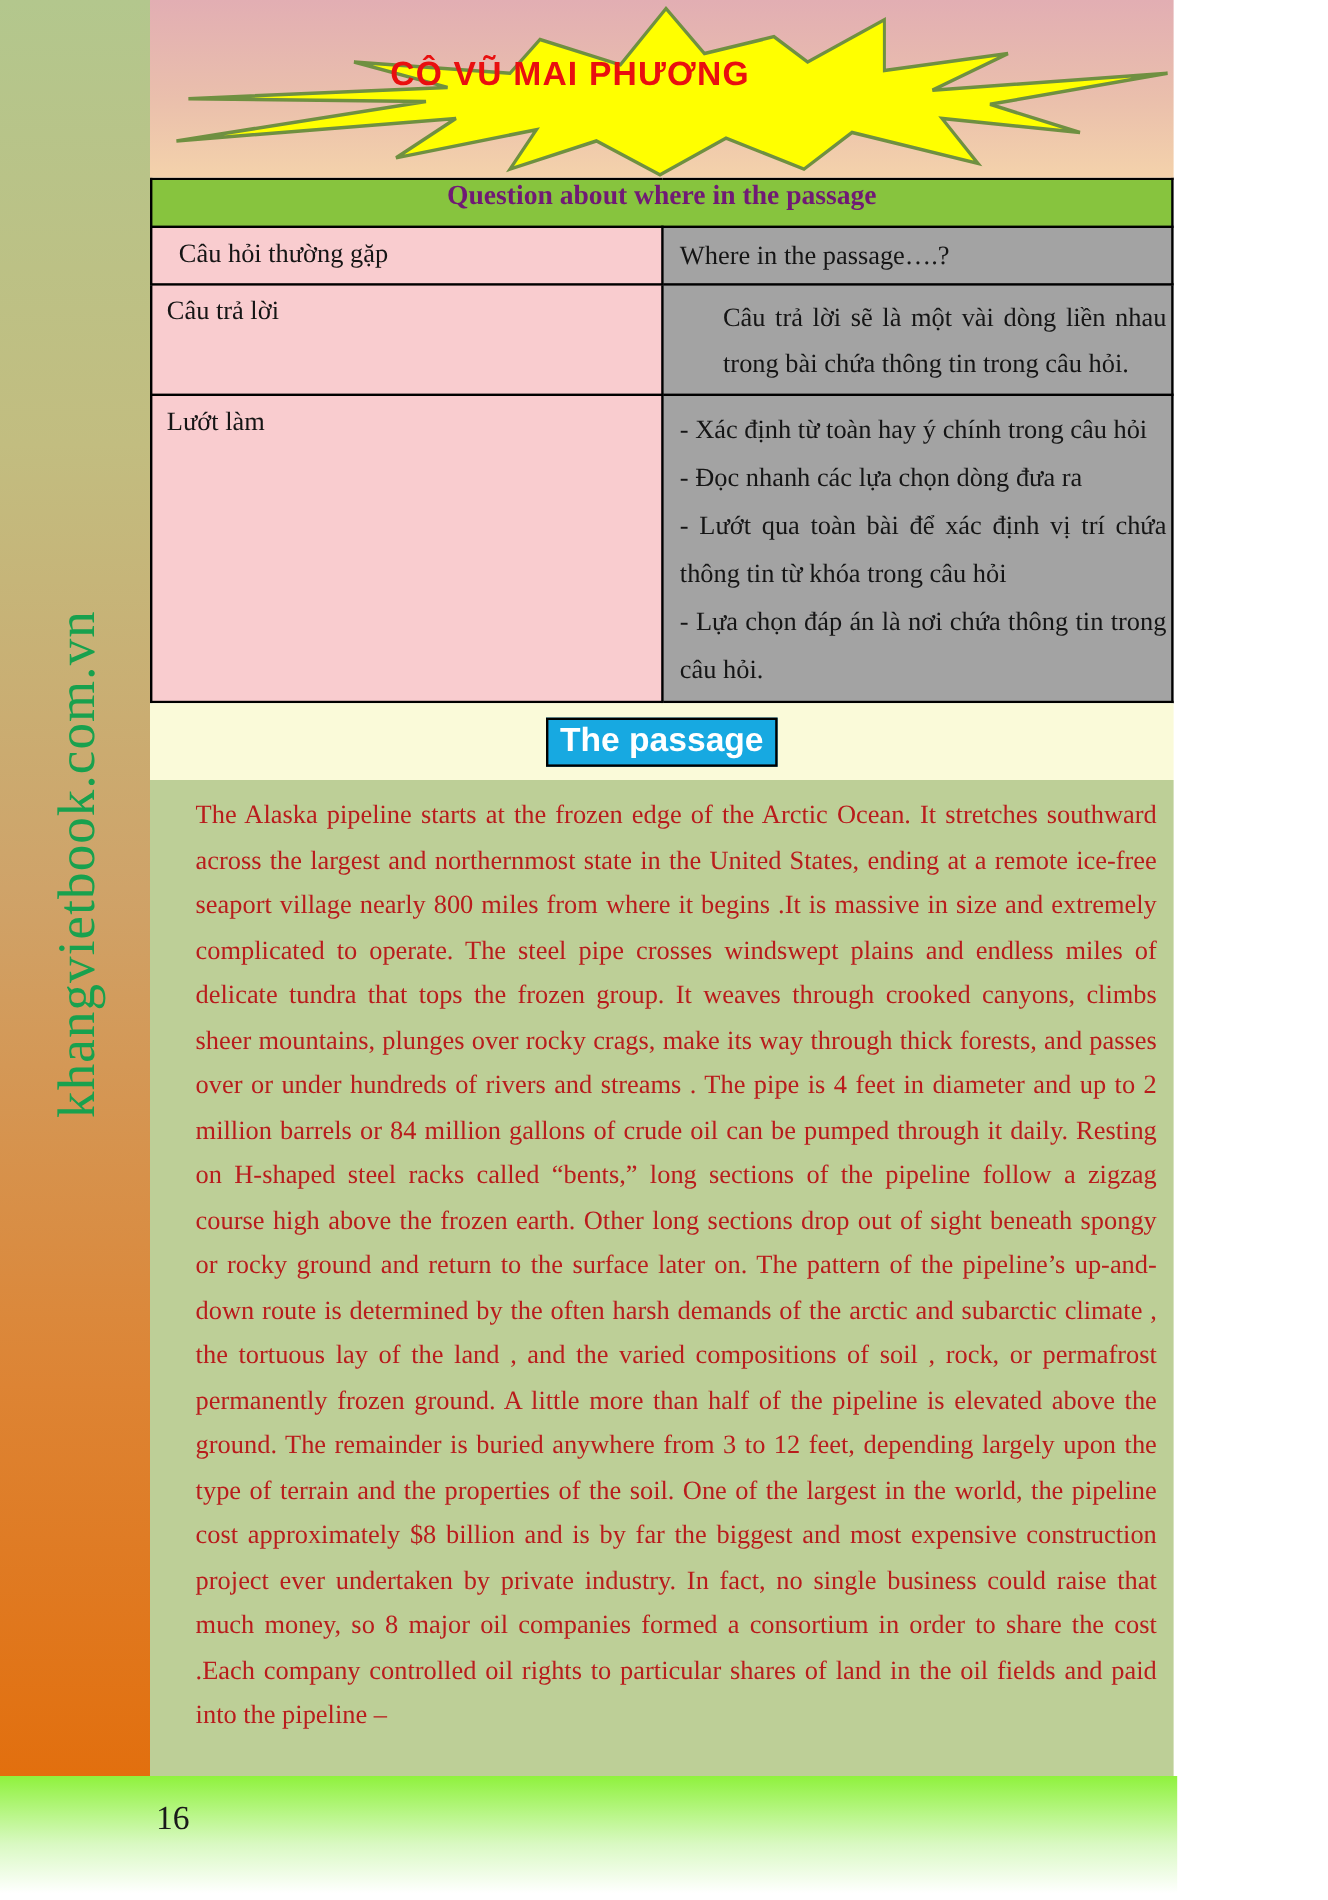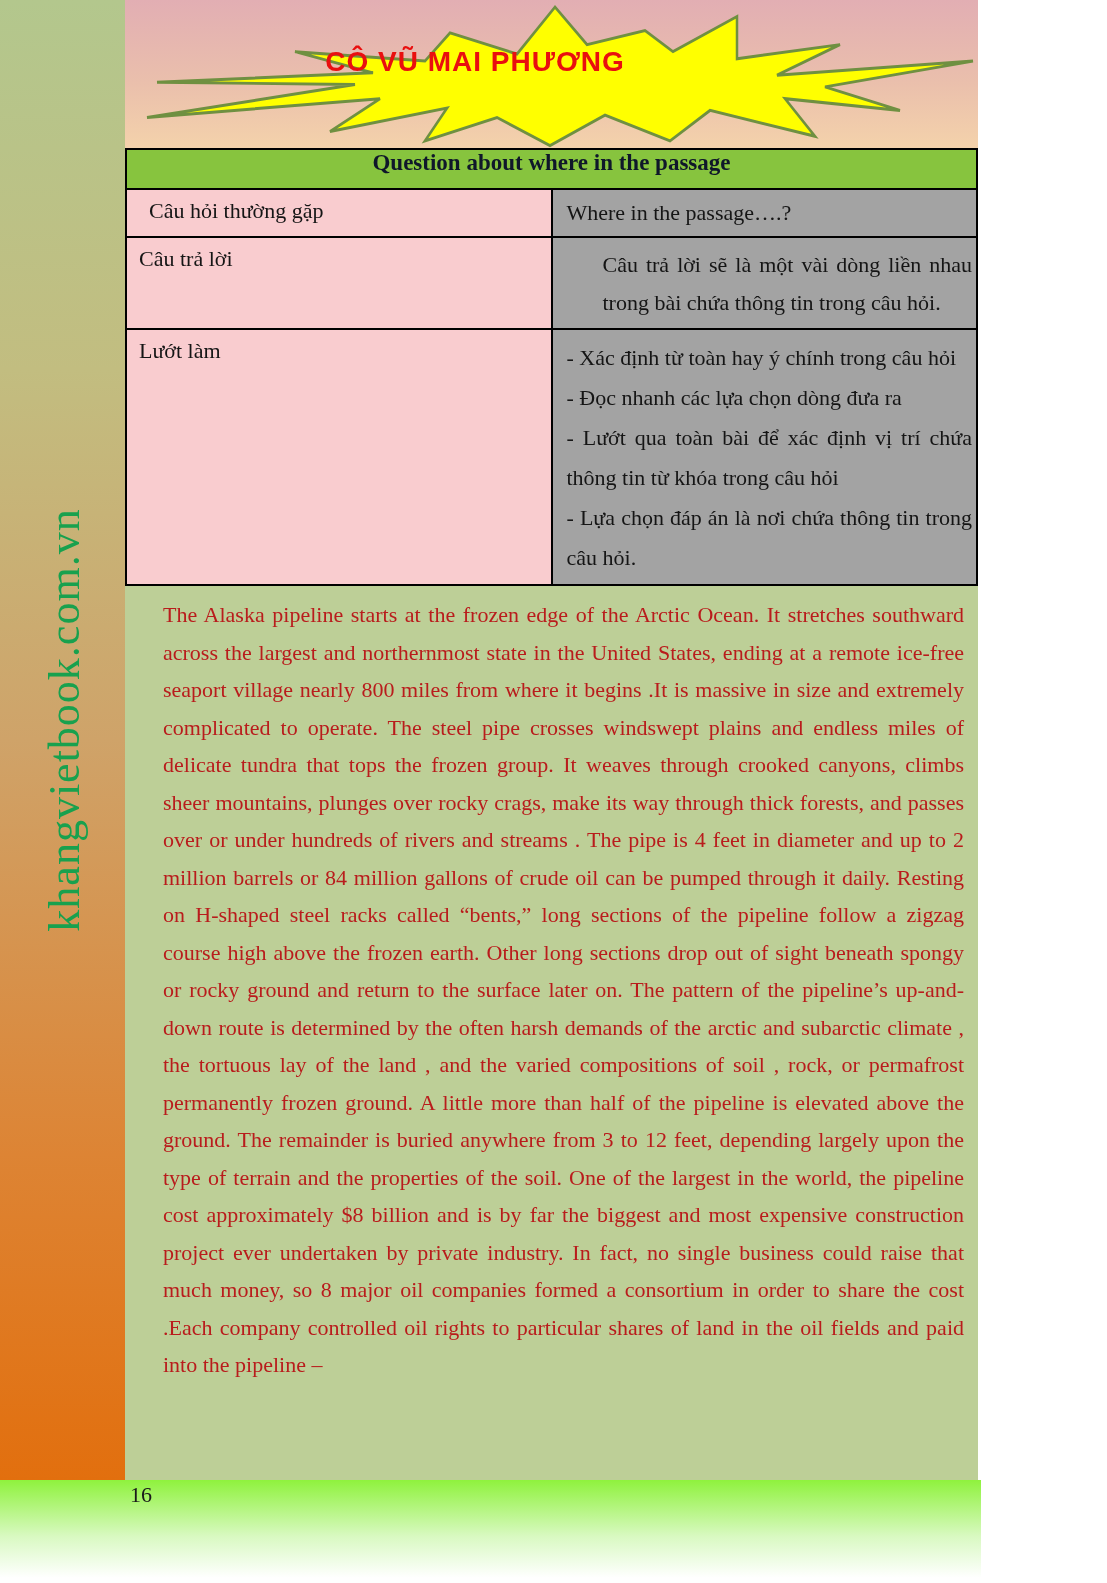--- a/index.html
+++ b/index.html
@@ -43,21 +43,21 @@
   }
 
   
   table.qtable {
     width:100%; border-collapse:collapse; table-layout:fixed;
     font-size:22px;
   }
   table.qtable td, table.qtable th { border:2px solid #000; vertical-align:top; }
   th.tbl-header {
     background:#87c43e; height:40px; text-align:center; vertical-align:middle;
-    font-weight:bold; font-size:23px; color:#0f172a;
+    font-weight:bold; font-size:23px; color:#701a75;
   }
   td.lbl {
     background:#f9cccf; width:245px; padding:8px 6px 6px 12px;margin-left:12px;
   }
   td.val {
     background:#a3a3a3; padding:8px 4px 6px 14px;
   }
   td.val p { text-align:justify; line-height:40px; margin:0; }
   tr.r1 td { height:48px; }
   tr.r1 td.val p { line-height:30px; text-align:left; }
@@ -84,21 +84,21 @@
   .passage-body p {
     text-align:justify; font-size:22px; line-height:37.5px; color:#b91c1c;
   }
 
   
   .footer {
     position:absolute; left:0; top:1480px; width:981px; height:103px;
     background:linear-gradient(180deg,#8ff23d 0%,#d9f9c2 55%,#ffffff 95%);
   }
   .page-number {
-    position:absolute; left:130px; top:2px; font-size:22px; color:#1a1a1a;
+    position:absolute; left:130px; top:20px; font-size:28px; color:#1a1a1a;
   }
 </style>
 </head>
 <body>
 
 <div class="left-col">
   <div class="watermark">khangvietbook.com.vn</div>
 </div>
 
 <div class="content">
@@ -138,20 +138,23 @@
       <td class="val">
         <p>- Xác định từ toàn hay ý chính trong câu hỏi</p>
         <p>- Đọc nhanh các lựa chọn dòng đưa ra</p>
         <p>- Lướt qua toàn bài để xác định vị trí chứa thông tin từ khóa trong câu hỏi</p>
         <p>- Lựa chọn đáp án là nơi chứa thông tin trong câu hỏi.</p>
       </td>
     </tr>
   </tbody>
     </table>
 
+  <div class="passage-head">
+    <span class="passage-title">The passage</span>
+  </div>
 
   <div class="passage-body">
     <p>The Alaska pipeline starts at the frozen edge of the Arctic Ocean. It stretches southward across the largest and northernmost state in the United States, ending at a remote ice-free seaport village nearly 800 miles from where it begins .It is massive in size and extremely complicated to operate. The steel pipe crosses windswept plains and endless miles of delicate tundra that tops the frozen group. It weaves through crooked canyons, climbs sheer mountains, plunges over rocky crags, make its way through thick forests, and passes over or under hundreds of rivers and streams . The pipe is 4 feet in diameter and up to 2 million barrels or 84 million gallons of crude oil can be pumped through it daily. Resting on H-shaped steel racks called “bents,” long sections of the pipeline follow a zigzag course high above the frozen earth. Other long sections drop out of sight beneath spongy or rocky ground and return to the surface later on. The pattern of the pipeline’s up-and-down route is determined by the often harsh demands of the arctic and subarctic climate , the tortuous lay of the land , and the varied compositions of soil , rock, or permafrost permanently frozen ground. A little more than half of the pipeline is elevated above the ground. The remainder is buried anywhere from 3 to 12 feet, depending largely upon the type of terrain and the properties of the soil. One of the largest in the world, the pipeline cost approximately $8 billion and is by far the biggest and most expensive construction project ever undertaken by private industry. In fact, no single business could raise that much money, so 8 major oil companies formed a consortium in order to share the cost .Each company controlled oil rights to particular shares of land in the oil fields and paid into the pipeline –</p>
   </div>
 
 </div>
 
 <div class="footer">
   <div class="page-number">16</div>
 </div>

